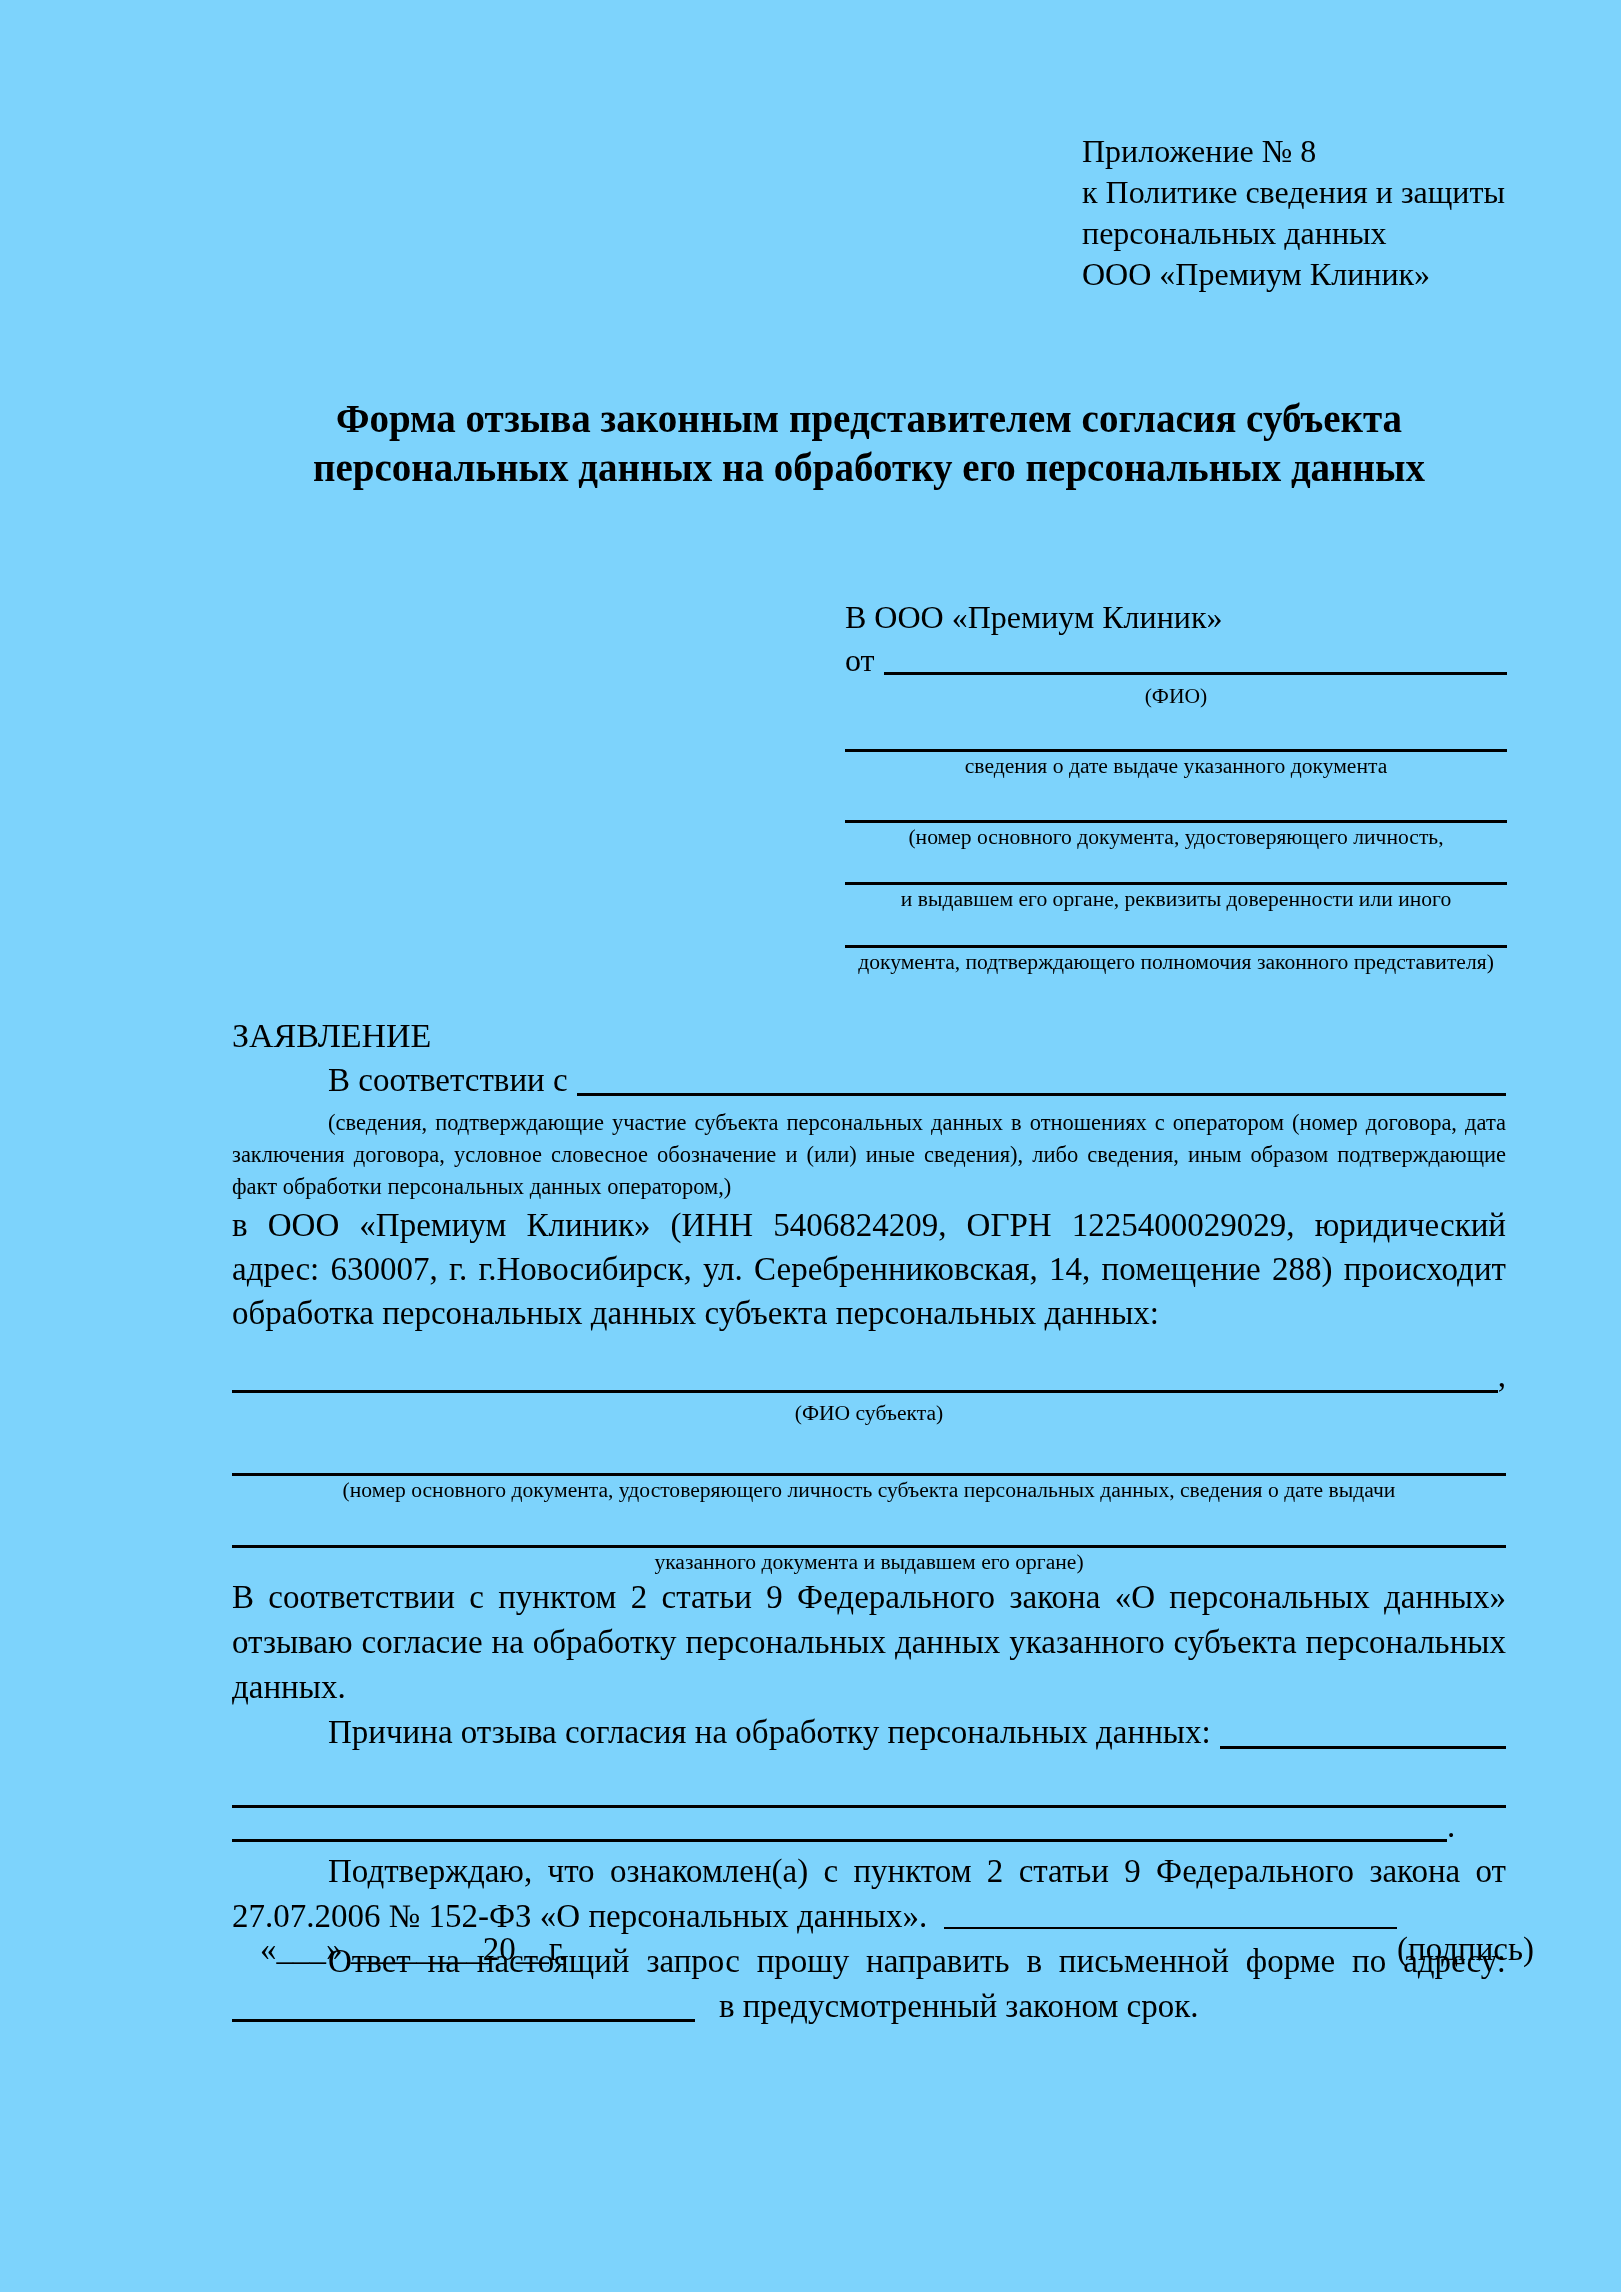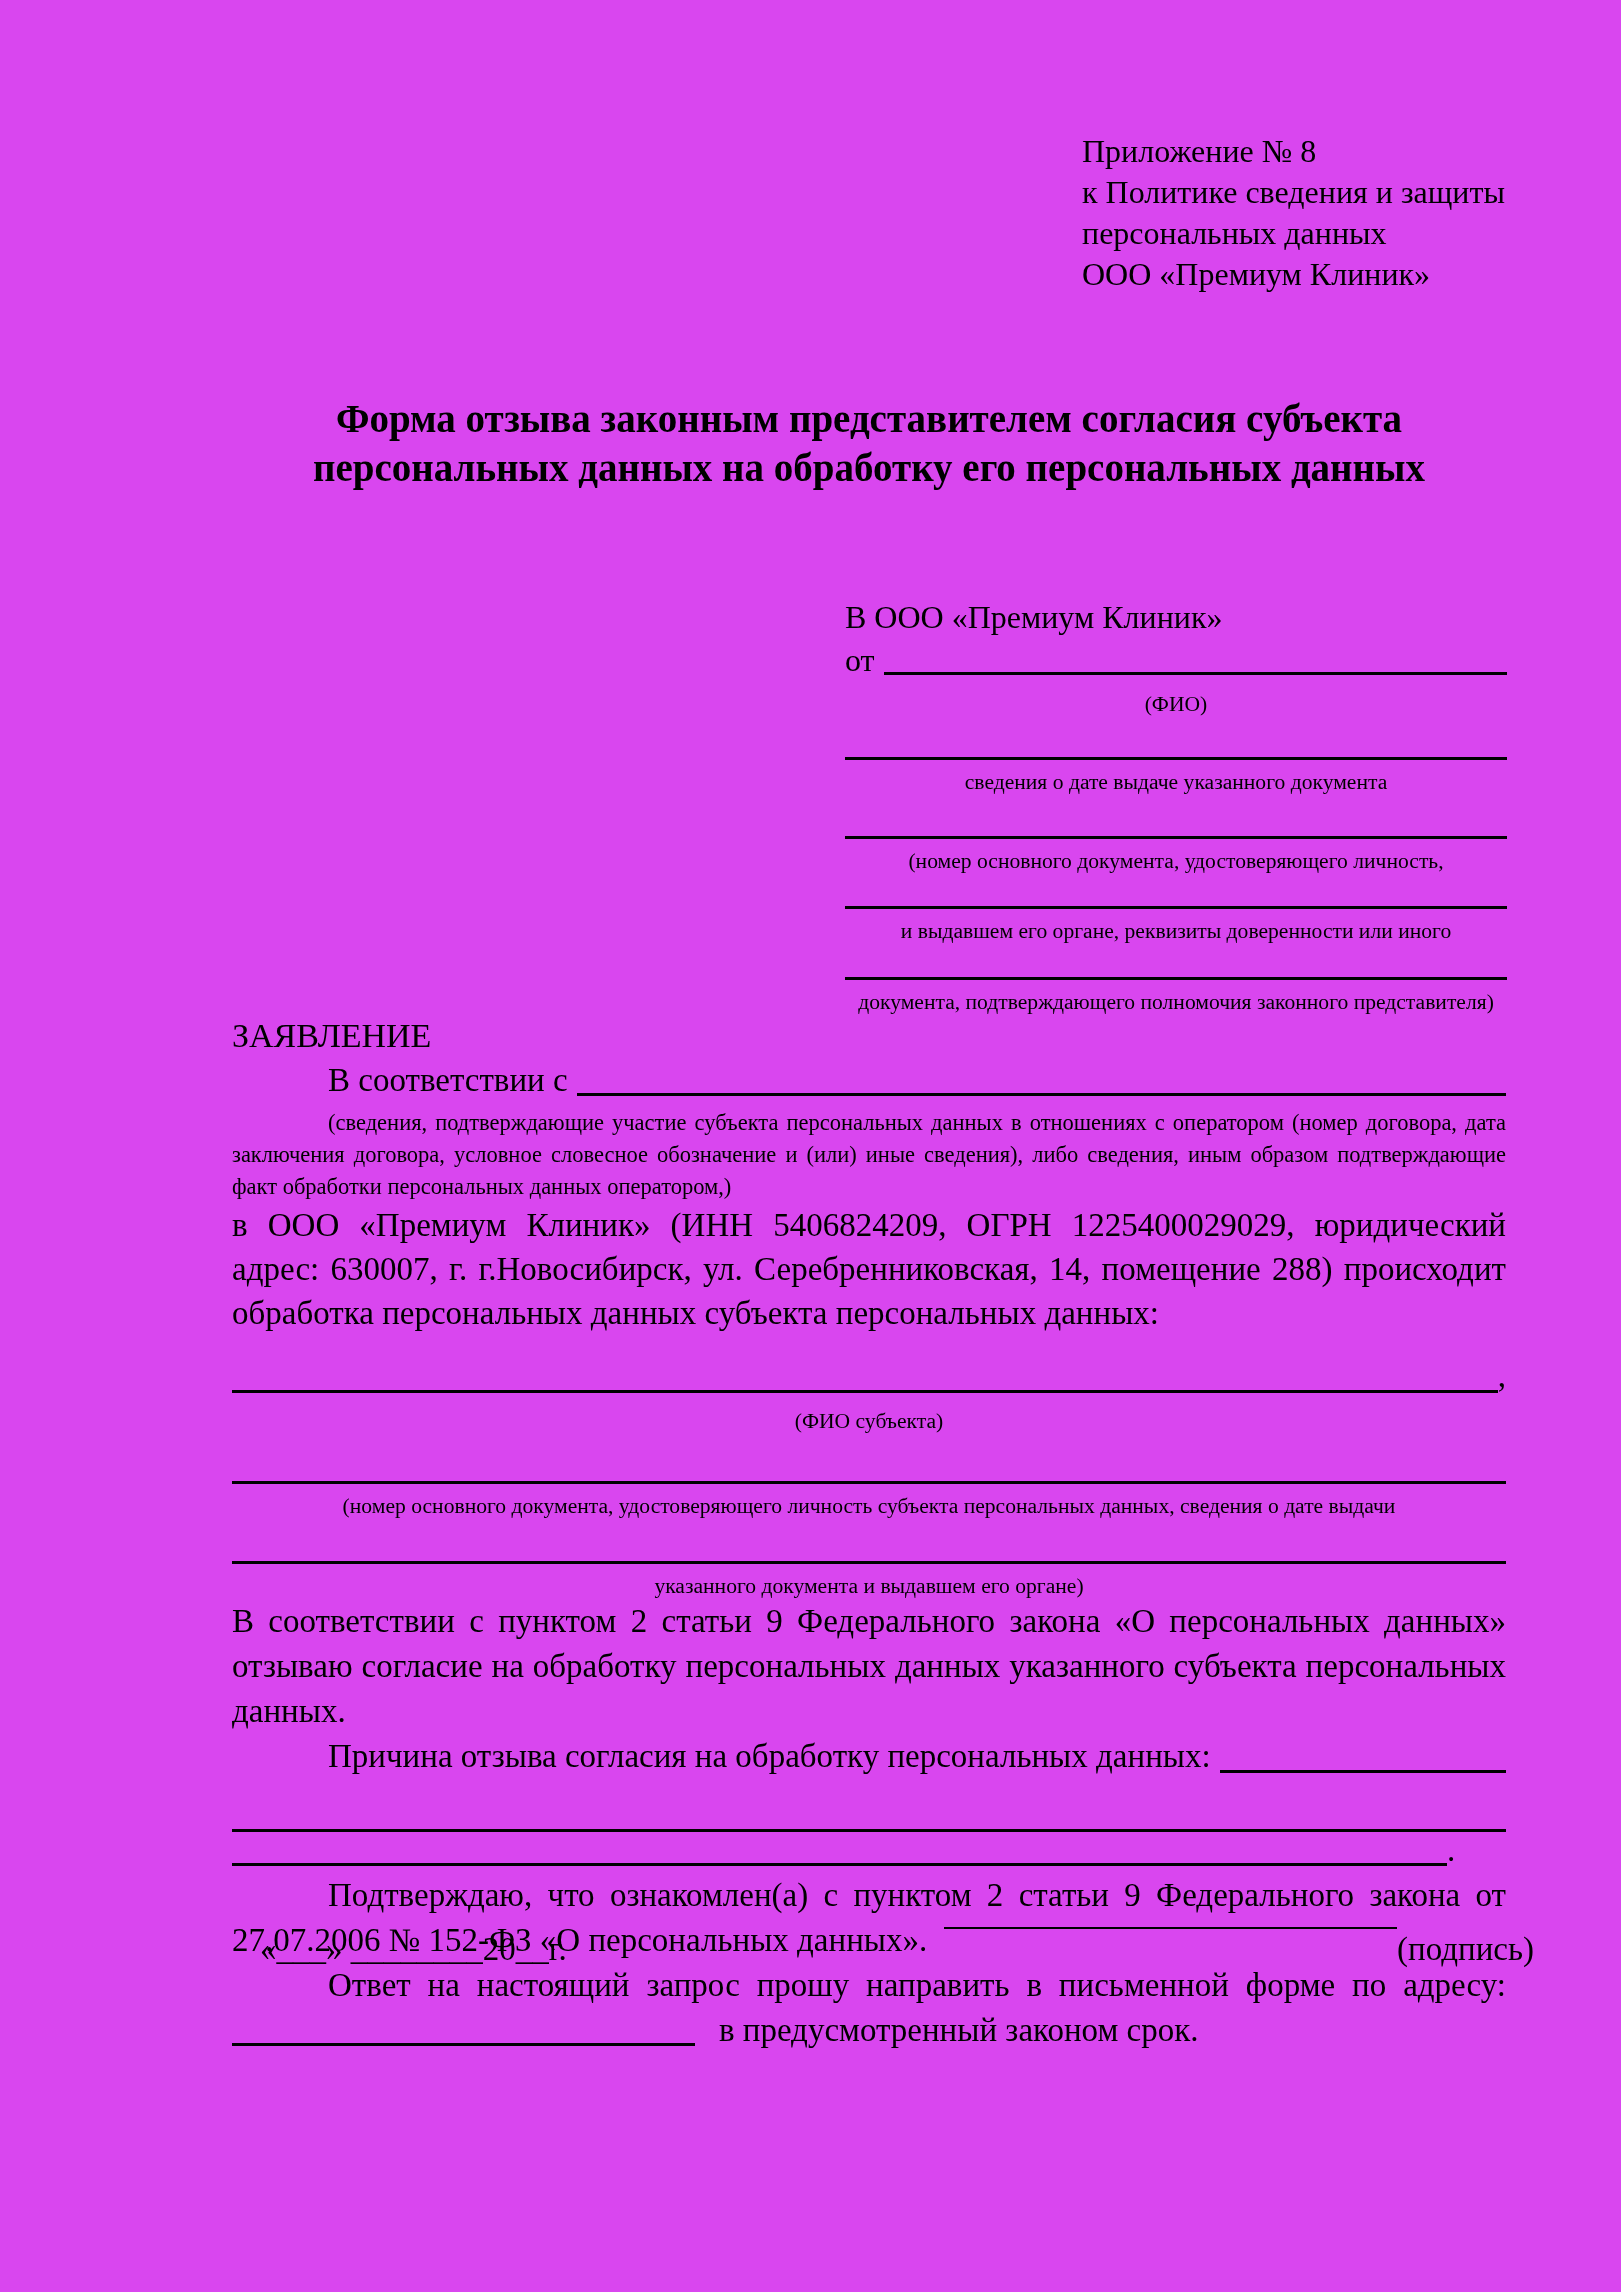--- a/index.html
+++ b/index.html
@@ -1,35 +1,35 @@
 <!DOCTYPE html>
 <html lang="ru"><head>
 <meta charset="utf-8">
 <style>
   * { margin:0; padding:0; box-sizing:border-box; }
   html,body { background:#ffffff; }
   body { font-family:"Liberation Serif","DejaVu Serif",serif; color:#000; }
   .page {
-    position:relative; width:1621px; height:2293px; background:#d946ef;
+    position:relative; width:1621px; height:2293px; background:#7dd3fc;
     overflow:hidden; font-size:33px; line-height:45px;
   }
   
   .hdr { position:absolute; left:1082px; top:131px; font-size:32px; line-height:41px; }
   
   .title {
     position:absolute; left:232px; top:394px; width:1274px;
     text-align:center; font-weight:bold; font-size:39px; line-height:49px;
   }
   
   .addr { position:absolute; left:845px; top:596px; width:662px; font-size:32px; line-height:43px; }
   .row { display:flex; align-items:flex-end; }
   .row .lbl { white-space:nowrap; }
   .fill { flex:1 1 auto; border-bottom:3.9px solid #000; margin-bottom:6.9px; margin-left:9.8px; min-width:39px; }
   .fill-line { border-bottom:3.9px solid #000; }
-  .cap { font-size:21.6px; line-height:25.5px; text-align:center; margin-top:10px; }
+  .cap { font-size:21.6px; line-height:25.5px; text-align:center; margin-top:2px; }
   .addr .ug1 .fill-line { height:25.5px; }
   .addr .ug .fill-line { height:35px; }
   
   .main { position:absolute; left:232px; top:1013px; width:1274px; }
   .h1 { text-align:left; font-size:34px; line-height:45px; }
   .indent { padding-left:96px; }
   .note { font-size:22.5px; line-height:32px; text-align:justify; text-indent:96px; margin-top:3.9px; }
   .par { text-align:justify; line-height:44px; }
   .indent-par { text-indent:96px; line-height:45px; }
   .last-just { text-align-last:justify; }

